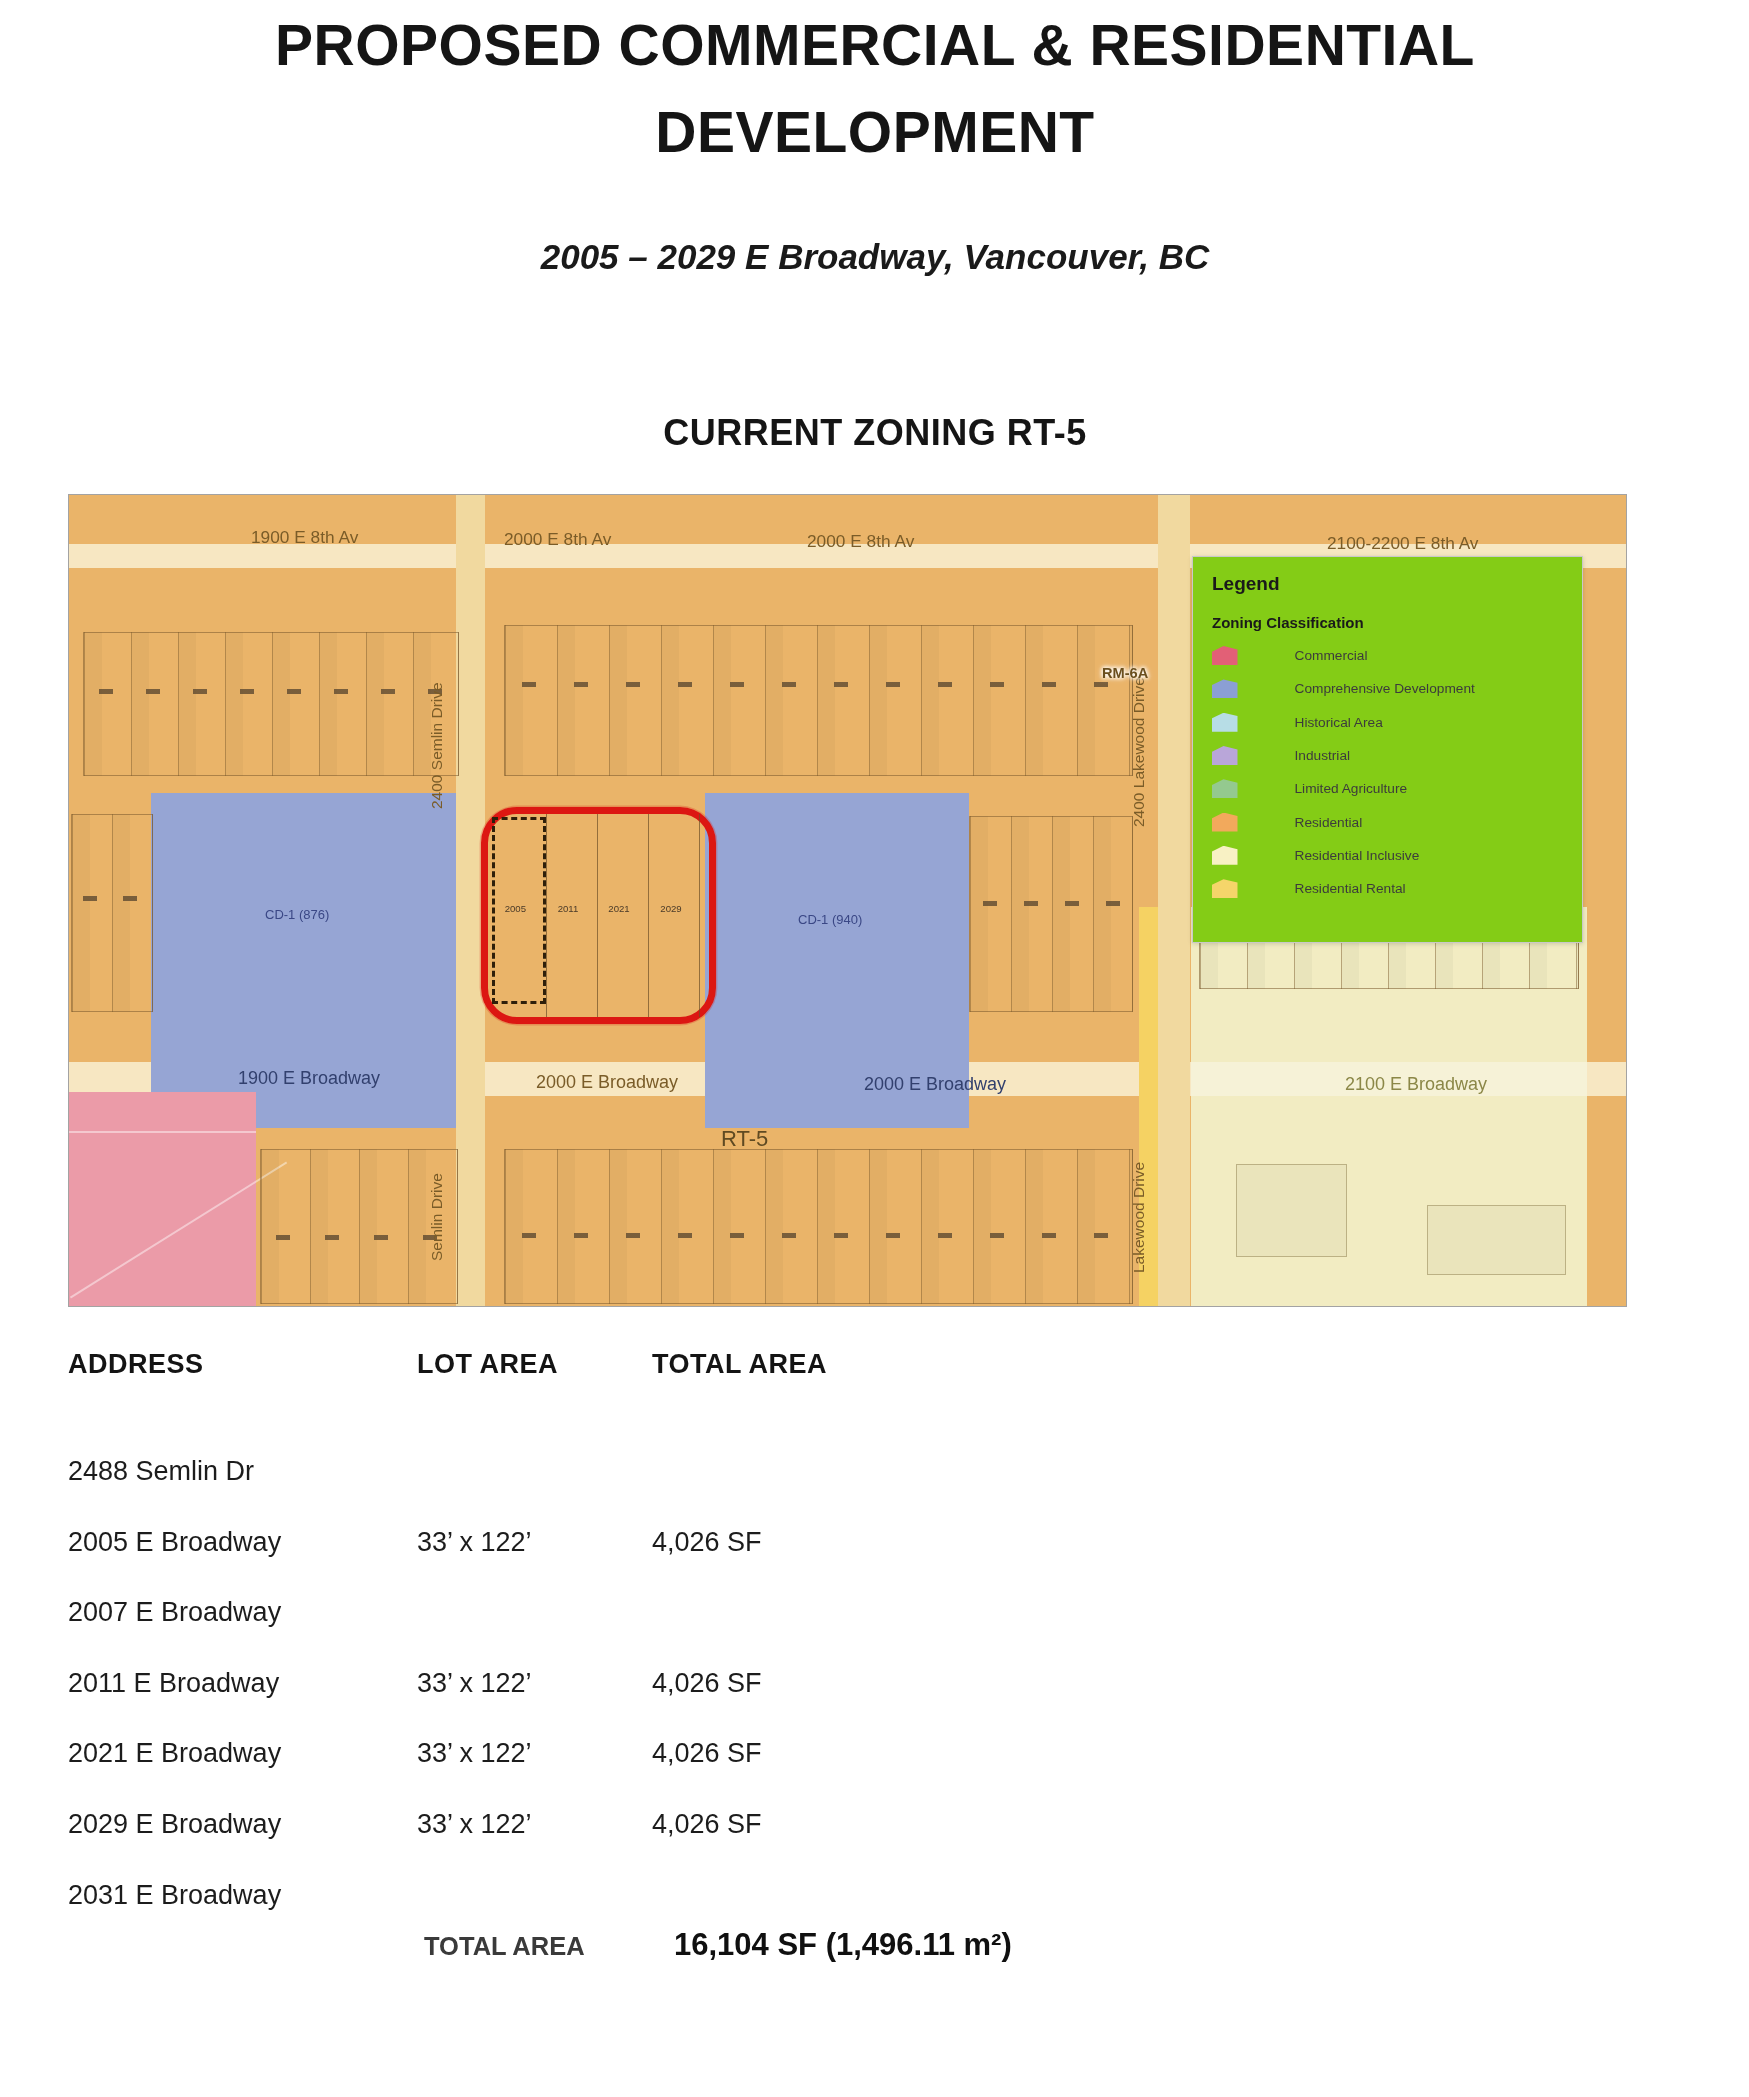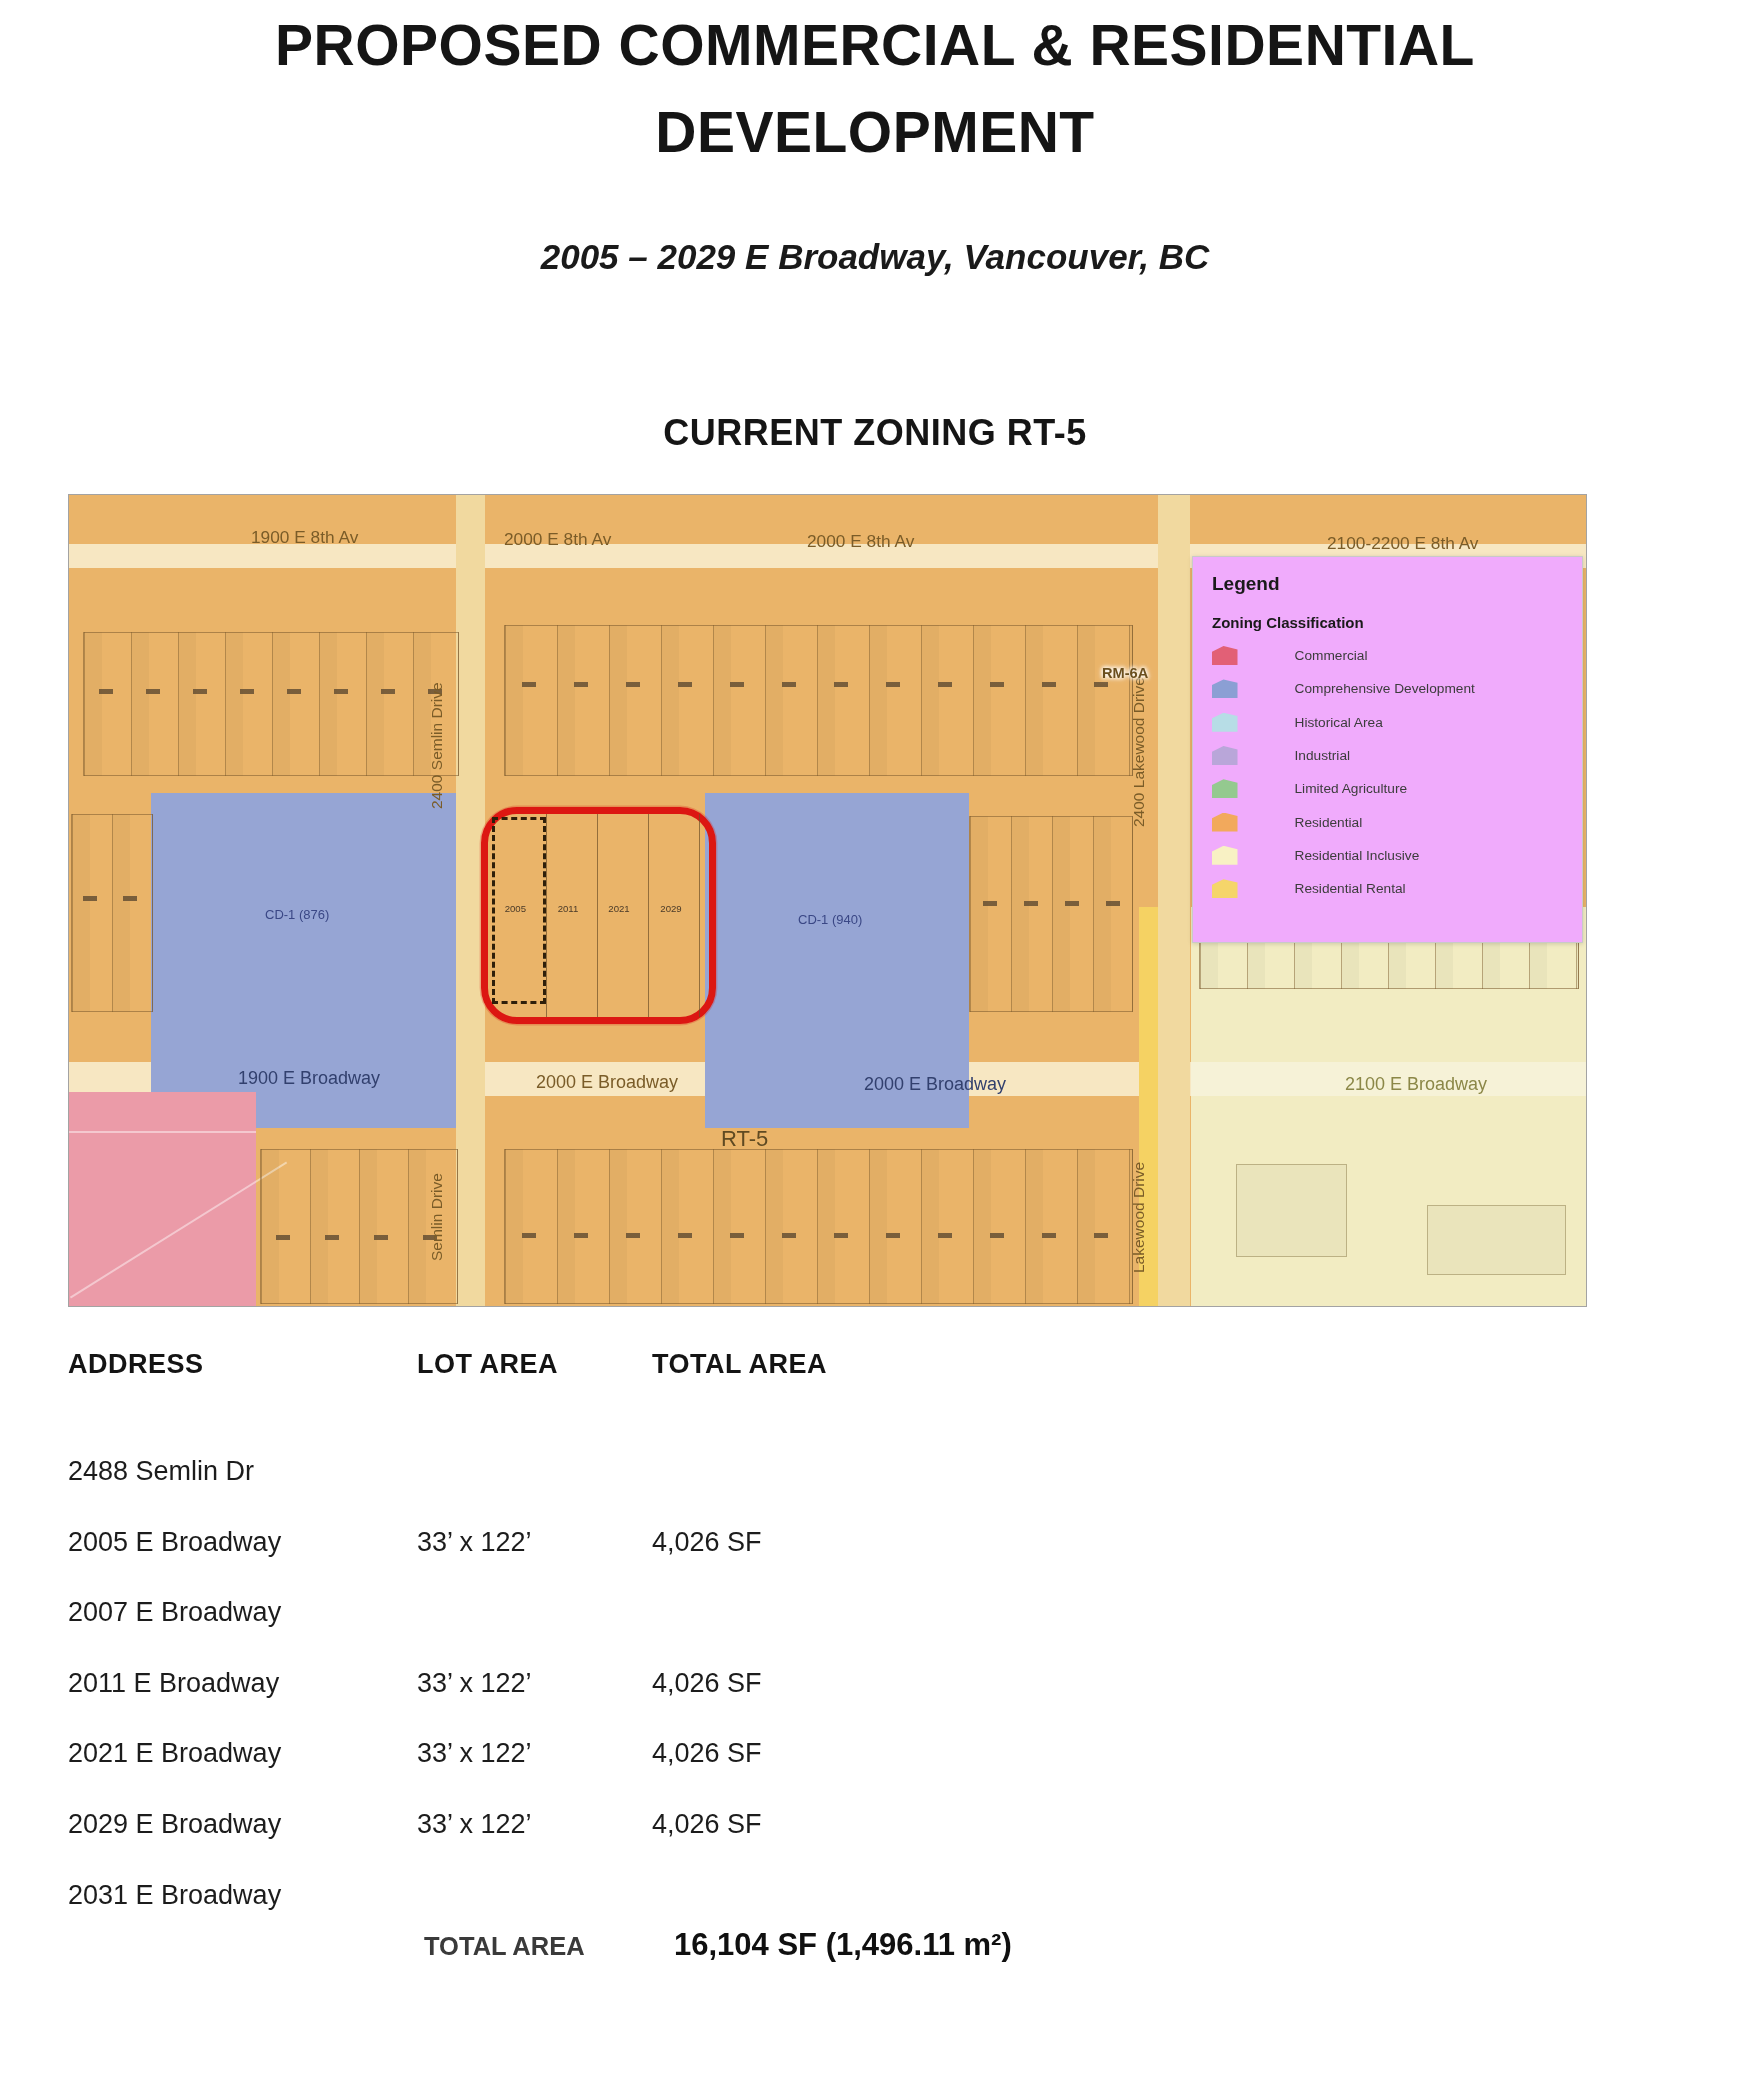--- a/index.html
+++ b/index.html
@@ -12,21 +12,21 @@
          font-size:57px;letter-spacing:0.5px;color:#151515;}
   .title1{top:12px;}
   .title2{top:99px;}
   .subtitle{position:absolute;left:0;top:237px;width:100%;text-align:center;
             font-size:35px;font-weight:bold;font-style:italic;color:#1a1a1a;}
   .section-heading{position:absolute;left:0;top:412px;width:100%;text-align:center;
             font-size:36px;font-weight:bold;color:#151515;letter-spacing:0.5px;}
 
   
   .map{position:absolute;left:68px;top:494px;width:1517px;height:811px;
-       background:#eab469;border:0.9px solid #a3a3a3;overflow:hidden;}
+       background:#eab469;border:0.9px solid #a3a3a3;overflow:hidden;padding-left:40px;}
   .street-h{position:absolute;left:0;width:100%;background:#f7e7c2;}
   .street-v{position:absolute;top:0;height:100%;background:#f1d99f;}
   .zone{position:absolute;}
   .zone-blue{background:#96a5d4;}
   .zone-pink{background:#eb9ba8;}
   .zone-paleyellow{background:#f2ecc2;}
   .zone-brightyellow{background:#f5d263;}
   .broadway-tint{position:absolute;background:rgba(255,255,255,0.35);}
 
   .lots{position:absolute;border:1.4px solid rgba(122,90,45,.55);
@@ -50,21 +50,21 @@
             border:7.7px solid #dc1712;border-radius:36px;box-shadow:0 0 0 1.4px rgba(220,23,18,.25);}
   .site-lots-lines{position:absolute;left:8.2px;top:0;right:8.2px;bottom:0;
             background:repeating-linear-gradient(90deg, transparent 0 50px, rgba(110,80,40,.7) 50px 51px);}
   .site-dashed{position:absolute;left:3.6px;top:2.7px;width:48px;height:181px;
             border:3.2px dashed #2e1f0a;}
   .site-num{position:absolute;top:89px;width:50px;text-align:center;
             font-size:9.6px;color:#4a3a28;}
 
   
   .legend{position:absolute;left:1123px;top:61px;width:391px;height:387px;
-          background:#f0abfc;border:0.5px solid #c9c9c9;box-shadow:0 0.9px 4.6px rgba(0,0,0,.15);
+          background:#84cc16;border:0.5px solid #c9c9c9;box-shadow:0 0.9px 4.6px rgba(0,0,0,.15);
           padding:16.4px 0 0 19px;box-sizing:border-box;}
   .legend-title{font-size:19px;font-weight:bold;color:#1a1a1a;}
   .legend-sub{font-size:15px;font-weight:bold;color:#1a1a1a;margin-top:19px;}
   .legend-items{margin-top:13.7px;display:flex;flex-direction:column;gap:12.3px;}
   .legend-item{display:flex;align-items:center;gap:12px;height:21px;}
   .swatch{width:25.5px;height:19px;flex:0 0 25.5px;
           clip-path:polygon(0% 30%,45% 0%,100% 18%,100% 100%,0% 100%);
           filter:drop-shadow(0 0 0.5px rgba(0,0,0,.45));}
   .sw-commercial{background:#e26076;}
   .sw-compdev{background:#8b9fd4;}

